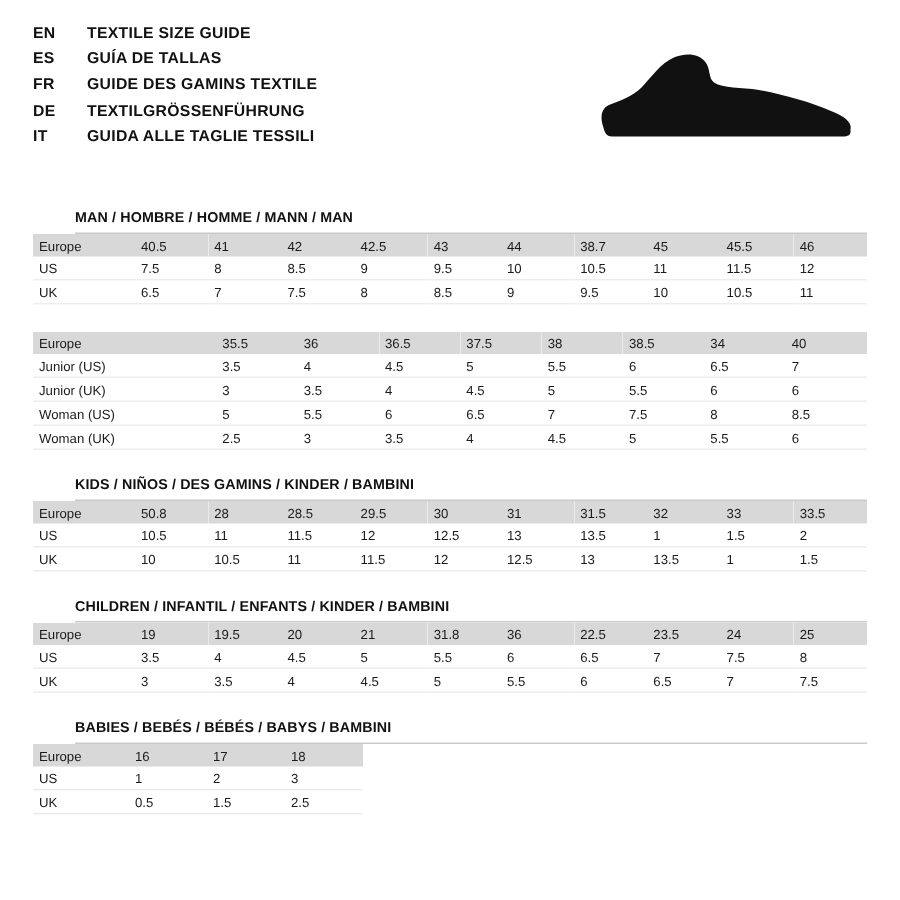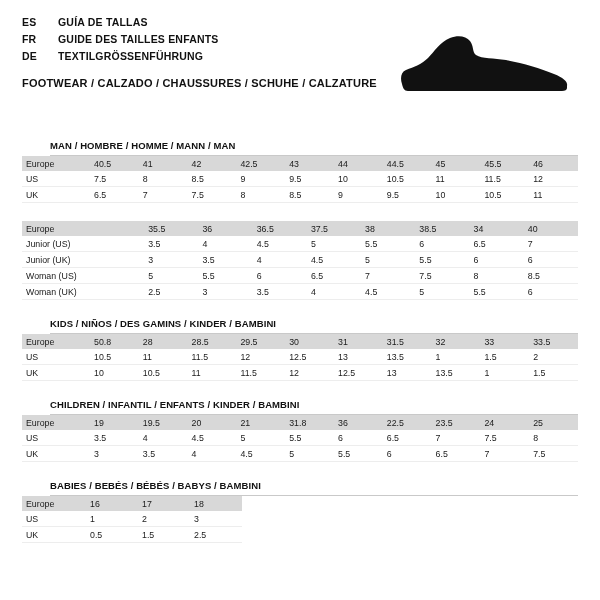--- a/index.html
+++ b/index.html
@@ -113,54 +113,61 @@
   }
 </style>
 </head>
 <body>
 
 <div class="page">
 
   <div class="header">
     <ul class="lang-list">
       <li class="lang-row">
+        <span class="lang-code">EN</span>
+        <span class="lang-title">TEXTILE SIZE GUIDE</span>
+      </li>
+      <li class="lang-row">
         <span class="lang-code">ES</span>
         <span class="lang-title">GUÍA DE TALLAS</span>
       </li>
       <li class="lang-row">
         <span class="lang-code">FR</span>
-        <span class="lang-title">GUIDE DES TAILLES ENFANTS</span>
+        <span class="lang-title">GUIDE DES GAMINS TEXTILE</span>
       </li>
       <li class="lang-row">
         <span class="lang-code">DE</span>
         <span class="lang-title">TEXTILGRÖSSENFÜHRUNG</span>
+      </li>
+      <li class="lang-row">
+        <span class="lang-code">IT</span>
+        <span class="lang-title">GUIDA ALLE TAGLIE TESSILI</span>
       </li>
     </ul>
 
     <svg class="shoe-art" viewBox="0 0 180 70">
       <path fill="#111111" d="M8 56 C6 50 7 44 12 42 C20 39 28 36 34 30 C40 24 46 14 56 10 C64 7 72 8 76 13 C80 18 78 24 82 27 C88 31 100 30 112 32 C128 35 146 40 160 46 C170 50 174 54 173 58 L173 60 C173 62 171 63 168 63 L14 63 C10 63 9 60 8 56 Z"></path>
       <path fill="#ffffff" d="M58 16 C62 13 68 13 71 16 C73 18 72 21 70 22 C66 24 60 23 57 20 C56 18 56 17 58 16 Z" opacity="0.0"></path>
     </svg>
 
-    <div class="section-title">FOOTWEAR / CALZADO / CHAUSSURES / SCHUHE / CALZATURE</div>
   </div>
 
   <div class="block first">
     <div class="block-title">MAN / HOMBRE / HOMME / MANN / MAN</div>
     <table class="size-table">
       <tbody>
           <tr class="shaded">
         <td class="label">Europe</td>
         <td>40.5</td>
         <td>41</td>
         <td>42</td>
         <td>42.5</td>
         <td>43</td>
         <td>44</td>
-        <td>44.5</td>
+        <td>38.7</td>
         <td>45</td>
         <td>45.5</td>
         <td>46</td>
       </tr>
       <tr class="plain">
         <td class="label">US</td>
         <td>7.5</td>
         <td>8</td>
         <td>8.5</td>
         <td>9</td>

